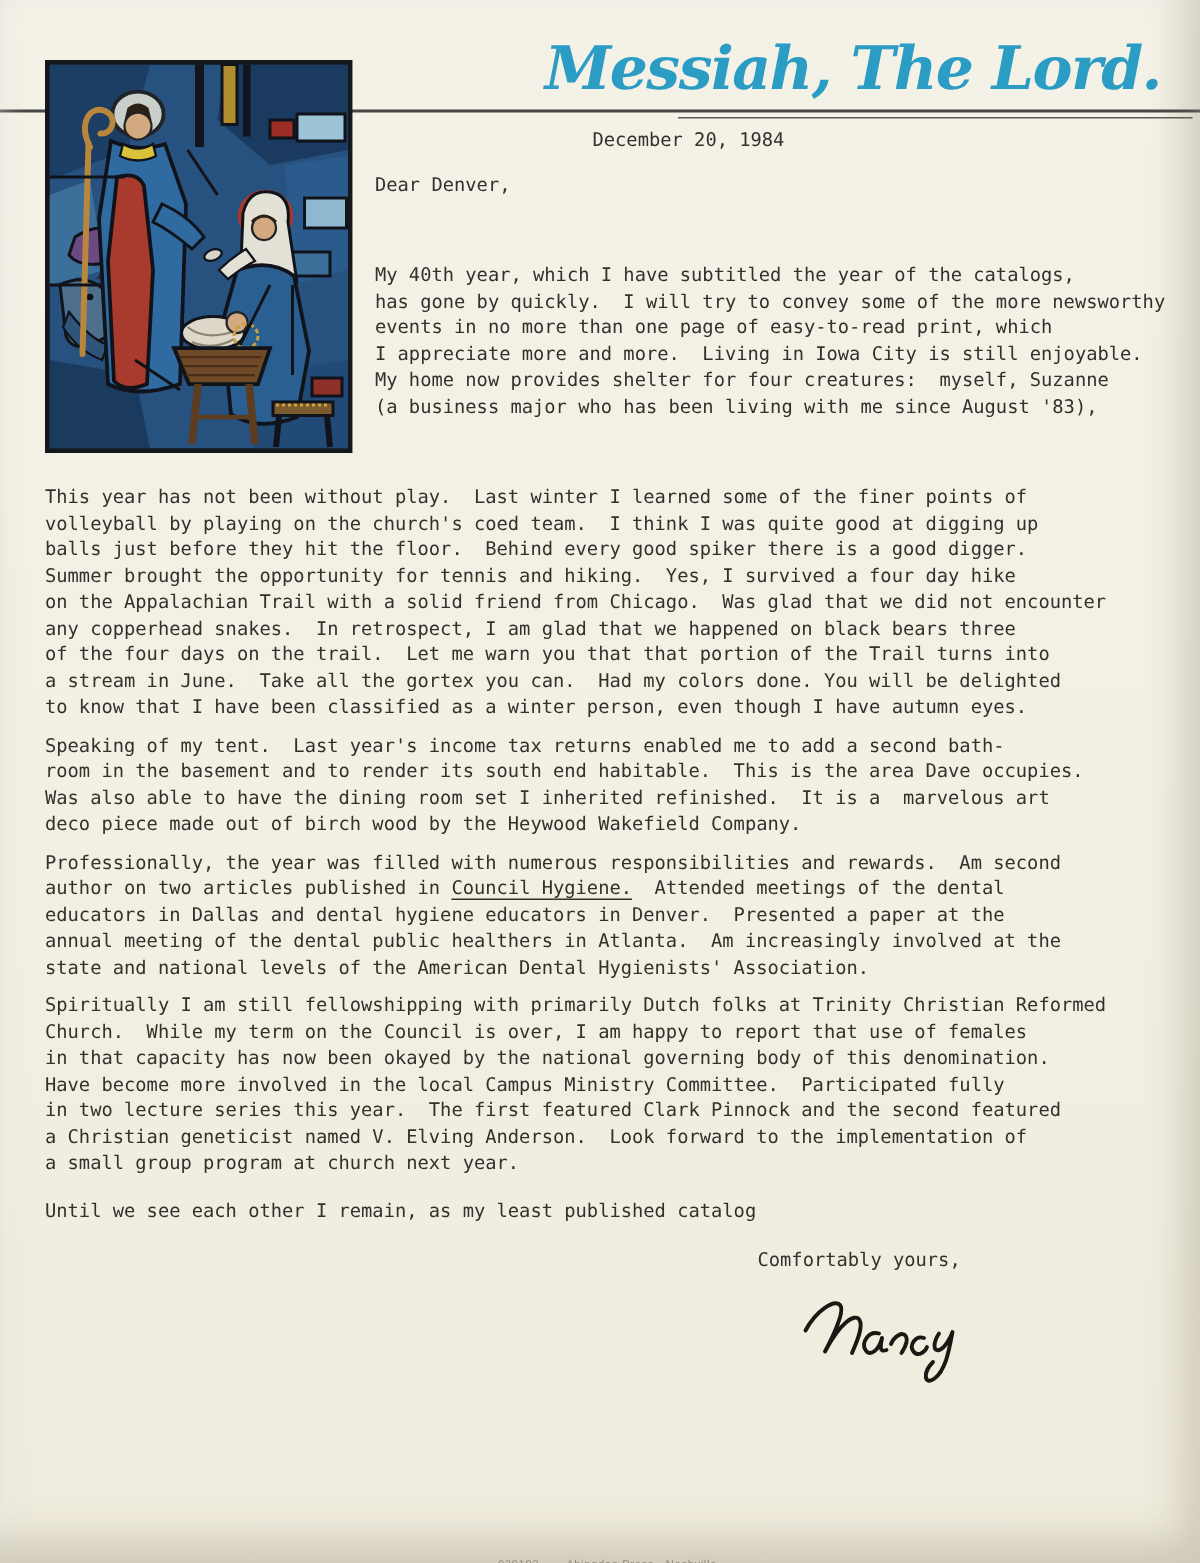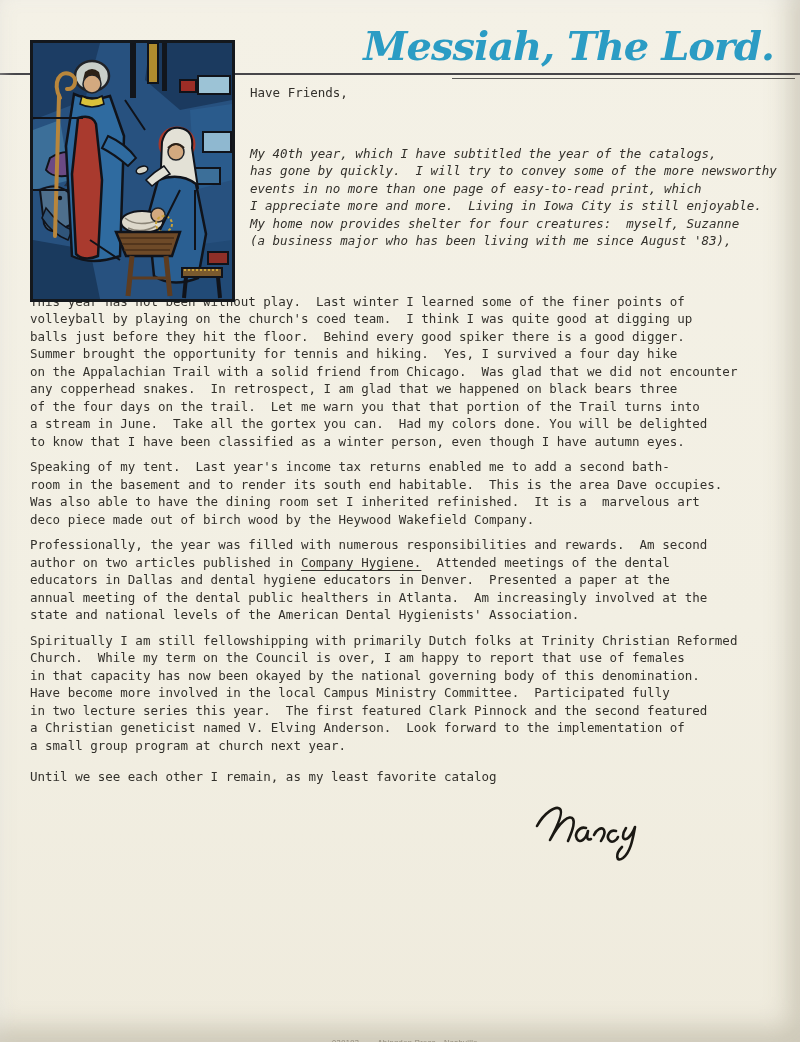--- a/index.html
+++ b/index.html
@@ -44,21 +44,21 @@
   
   .letter{
     position:absolute;left:0;top:84px;width:800px;
     padding:0 22px 0 30px;box-sizing:border-box;
     font-size:12.5px;line-height:17.5px;
     z-index:2;
   }
   .typed{white-space:pre-wrap;margin:0 0 8px 0;}
   .indented{margin-left:220px;}
   .date-line{margin-left:365px;margin-bottom:12px;white-space:pre;}
-  .split-top{display:block;margin-left:220px;white-space:pre-wrap;font-style:italic;}
+  .split-top{display:block;margin-left:220px;white-space:pre-wrap;}
   .split-bottom{display:block;margin-left:0;white-space:pre-wrap;}
   .underlined{text-decoration:underline;text-underline-offset:3px;}
   .closing-line{margin:16px 0 6px 475px;white-space:pre;}
   .signature{margin:4px 0 0 495px;width:130px;height:70px;}
   .signature svg{display:block;width:130px;height:70px;}
   
   .imprint{
     position:absolute;left:0;top:1029px;width:800px;
     text-align:center;
     font-family:"Liberation Sans","DejaVu Sans",sans-serif;
@@ -147,22 +147,23 @@
       <line x1="188" y1="237" x2="190" y2="258" stroke="#10131a" stroke-width="4"></line>
 
       <rect x="178" y="212" width="20" height="12" fill="#8e2f28" stroke="#10131a" stroke-width="2"></rect>
 
       <path d="M3 78 h50 M95 60 l20 30 M150 150 l-20 40 M60 200 l30 20 M3 150 h35 M165 150 v60" fill="none" stroke="#10131a" stroke-width="2"></path>
       <rect x="1.5" y="1.5" width="202" height="259" fill="none" stroke="#14181d" stroke-width="3"></rect>
     </svg>
   </div>
 
   <div class="letter">
-
-    <p class="typed indented">Have Friends,</p>
+    <div class="typed date-line">December 20, 1984</div>
+
+    <p class="typed indented">Dear Denver,</p>
 
 
     <p class="typed">
       <span class="split-top">My 40th year, which I have subtitled the year of the catalogs,
 has gone by quickly.  I will try to convey some of the more newsworthy
 events in no more than one page of easy-to-read print, which
 I appreciate more and more.  Living in Iowa City is still enjoyable.
 My home now provides shelter for four creatures:  myself, Suzanne
 (a business major who has been living with me since August '83),
 </span>
@@ -177,35 +178,36 @@
 of the four days on the trail.  Let me warn you that that portion of the Trail turns into
 a stream in June.  Take all the gortex you can.  Had my colors done. You will be delighted
 to know that I have been classified as a winter person, even though I have autumn eyes.</p>
 
     <p class="typed">Speaking of my tent.  Last year's income tax returns enabled me to add a second bath-
 room in the basement and to render its south end habitable.  This is the area Dave occupies.
 Was also able to have the dining room set I inherited refinished.  It is a  marvelous art
 deco piece made out of birch wood by the Heywood Wakefield Company.</p>
 
     <p class="typed"><span>Professionally, the year was filled with numerous responsibilities and rewards.  Am second
-author on two articles published in </span><span class="underlined">Company Hygiene.</span><span>  Attended meetings of the dental
+author on two articles published in </span><span class="underlined">Council Hygiene.</span><span>  Attended meetings of the dental
 educators in Dallas and dental hygiene educators in Denver.  Presented a paper at the
 annual meeting of the dental public healthers in Atlanta.  Am increasingly involved at the
 state and national levels of the American Dental Hygienists' Association.</span></p>
 
     <p class="typed">Spiritually I am still fellowshipping with primarily Dutch folks at Trinity Christian Reformed
 Church.  While my term on the Council is over, I am happy to report that use of females
 in that capacity has now been okayed by the national governing body of this denomination.
 Have become more involved in the local Campus Ministry Committee.  Participated fully
 in two lecture series this year.  The first featured Clark Pinnock and the second featured
 a Christian geneticist named V. Elving Anderson.  Look forward to the implementation of
 a small group program at church next year.</p>
 
-    <p class="typed" style="margin-top:14px;">Until we see each other I remain, as my least favorite catalog</p>
-
+    <p class="typed" style="margin-top:14px;">Until we see each other I remain, as my least published catalog</p>
+
+    <div class="typed closing-line">Comfortably yours,</div>
 
     <div class="signature">
       <svg viewBox="0 0 130 70" role="img" aria-label="Nancy">
         <g fill="none" stroke="#1a1813" stroke-width="2.6" stroke-linecap="round" stroke-linejoin="round">
 
           <path d="M12 32 C19 19 31 11 35 15 C38 18 33 31 25 46 C35 27 45 20 48 25 C51 30 45 42 43 47"></path>
 
           <path d="M61 34 C54 32 49 40 52 45 C55 50 61 45 63 37 C62 42 61 47 66 45"></path>
 
           <path d="M69 41 C71 36 77 32 79 36 C81 40 77 45 76 47"></path>

